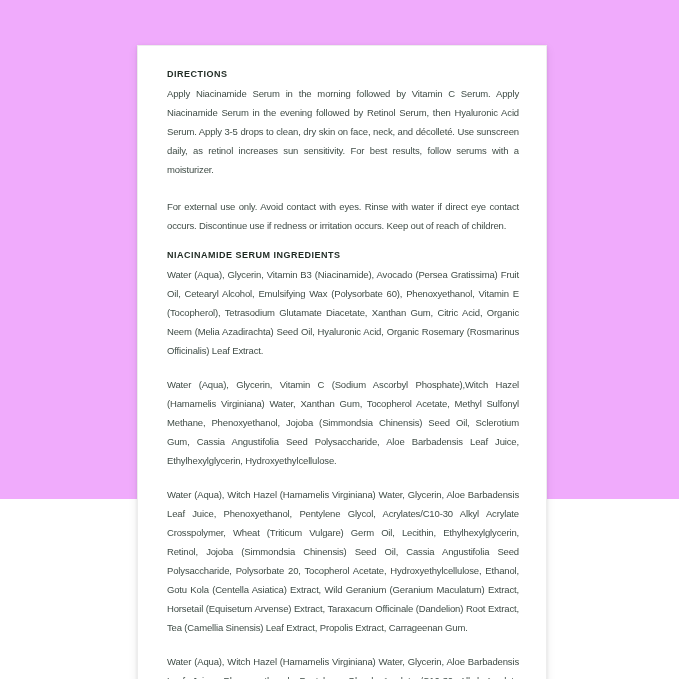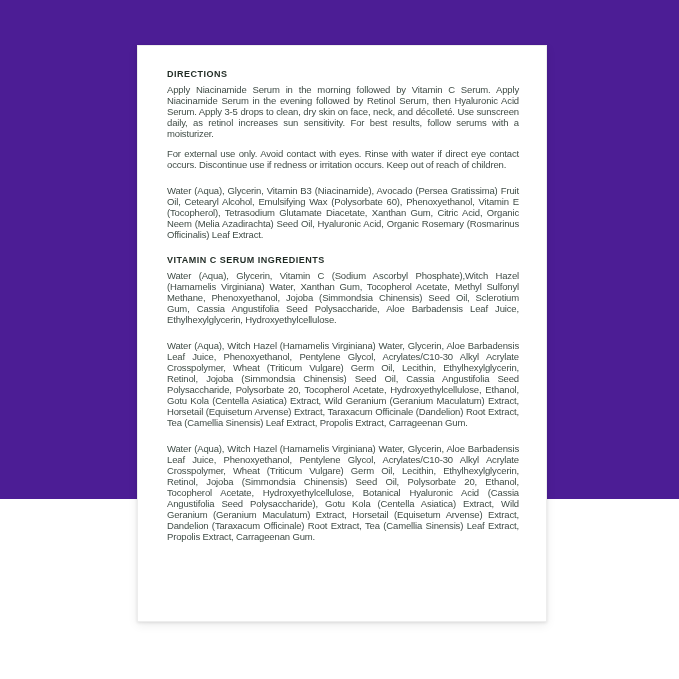--- a/index.html
+++ b/index.html
@@ -8,21 +8,21 @@
     width: 679px;
     height: 679px;
     background: #ffffff;
     font-family: "Liberation Sans", "DejaVu Sans", sans-serif;
     overflow: hidden;
   }
   .page {
     position: relative;
     width: 679px;
     height: 499px;
-    background: #4c1d95;
+    background: #f0abfc;
   }
   .label-card {
     position: absolute;
     left: 137px;
     top: 45px;
     width: 410px;
     min-height: 577px;
     box-sizing: border-box;
     background: #ffffff;
     border: 1px solid #ededed;
@@ -36,44 +36,44 @@
     font-size: 9px;
     font-weight: 700;
     letter-spacing: 0.5px;
     color: #1f2a23;
     text-transform: uppercase;
   }
   .body-text {
     margin: 0;
     font-size: 9.5px;
     letter-spacing: -0.15px;
-    line-height: 11px;
+    line-height: 19px;
     text-align: justify;
     color: #404d47;
   }
-  .body-text + .body-text { margin-top: 9px; }
+  .body-text + .body-text { margin-top: 18px; }
 </style>
 </head>
 <body>
 
 <div class="page">
   <div class="label-card">
 
     <div class="section">
       <h2 class="section-heading">DIRECTIONS</h2>
       <p class="body-text">Apply Niacinamide Serum in the morning followed by Vitamin C Serum. Apply Niacinamide Serum in the evening followed by Retinol Serum, then Hyaluronic Acid Serum. Apply 3-5 drops to clean, dry skin on face, neck, and décolleté. Use sunscreen daily, as retinol increases sun sensitivity. For best results, follow serums with a moisturizer.</p>
       <p class="body-text">For external use only. Avoid contact with eyes. Rinse with water if direct eye contact occurs. Discontinue use if redness or irritation occurs. Keep out of reach of children.</p>
     </div>
 
     <div class="section">
+      <h2 class="section-heading">NIACINAMIDE SERUM INGREDIENTS</h2>
       <p class="body-text">Water (Aqua), Glycerin, Vitamin B3 (Niacinamide), Avocado (Persea Gratissima) Fruit Oil, Cetearyl Alcohol, Emulsifying Wax (Polysorbate 60), Phenoxyethanol, Vitamin E (Tocopherol), Tetrasodium Glutamate Diacetate, Xanthan Gum, Citric Acid, Organic Neem (Melia Azadirachta) Seed Oil, Hyaluronic Acid, Organic Rosemary (Rosmarinus Officinalis) Leaf Extract.</p>
     </div>
 
     <div class="section">
-      <h2 class="section-heading">VITAMIN C SERUM INGREDIENTS</h2>
       <p class="body-text">Water (Aqua), Glycerin, Vitamin C (Sodium Ascorbyl Phosphate),Witch Hazel (Hamamelis Virginiana) Water, Xanthan Gum, Tocopherol Acetate, Methyl Sulfonyl Methane, Phenoxyethanol, Jojoba (Simmondsia Chinensis) Seed Oil, Sclerotium Gum, Cassia Angustifolia Seed Polysaccharide, Aloe Barbadensis Leaf Juice, Ethylhexylglycerin, Hydroxyethylcellulose.</p>
     </div>
 
     <div class="section">
       <p class="body-text">Water (Aqua), Witch Hazel (Hamamelis Virginiana) Water, Glycerin, Aloe Barbadensis Leaf Juice, Phenoxyethanol, Pentylene Glycol, Acrylates/C10-30 Alkyl Acrylate Crosspolymer, Wheat (Triticum Vulgare) Germ Oil, Lecithin, Ethylhexylglycerin, Retinol, Jojoba (Simmondsia Chinensis) Seed Oil, Cassia Angustifolia Seed Polysaccharide, Polysorbate 20, Tocopherol Acetate, Hydroxyethylcellulose, Ethanol, Gotu Kola (Centella Asiatica) Extract, Wild Geranium (Geranium Maculatum) Extract, Horsetail (Equisetum Arvense) Extract, Taraxacum Officinale (Dandelion) Root Extract, Tea (Camellia Sinensis) Leaf Extract, Propolis Extract, Carrageenan Gum.</p>
     </div>
 
     <div class="section">
       <p class="body-text">Water (Aqua), Witch Hazel (Hamamelis Virginiana) Water, Glycerin, Aloe Barbadensis Leaf Juice, Phenoxyethanol, Pentylene Glycol, Acrylates/C10-30 Alkyl Acrylate Crosspolymer, Wheat (Triticum Vulgare) Germ Oil, Lecithin, Ethylhexylglycerin, Retinol, Jojoba (Simmondsia Chinensis) Seed Oil, Polysorbate 20, Ethanol, Tocopherol Acetate, Hydroxyethylcellulose, Botanical Hyaluronic Acid (Cassia Angustifolia Seed Polysaccharide), Gotu Kola (Centella Asiatica) Extract, Wild Geranium (Geranium Maculatum) Extract, Horsetail (Equisetum Arvense) Extract, Dandelion (Taraxacum Officinale) Root Extract, Tea (Camellia Sinensis) Leaf Extract, Propolis Extract, Carrageenan Gum.</p>
     </div>

